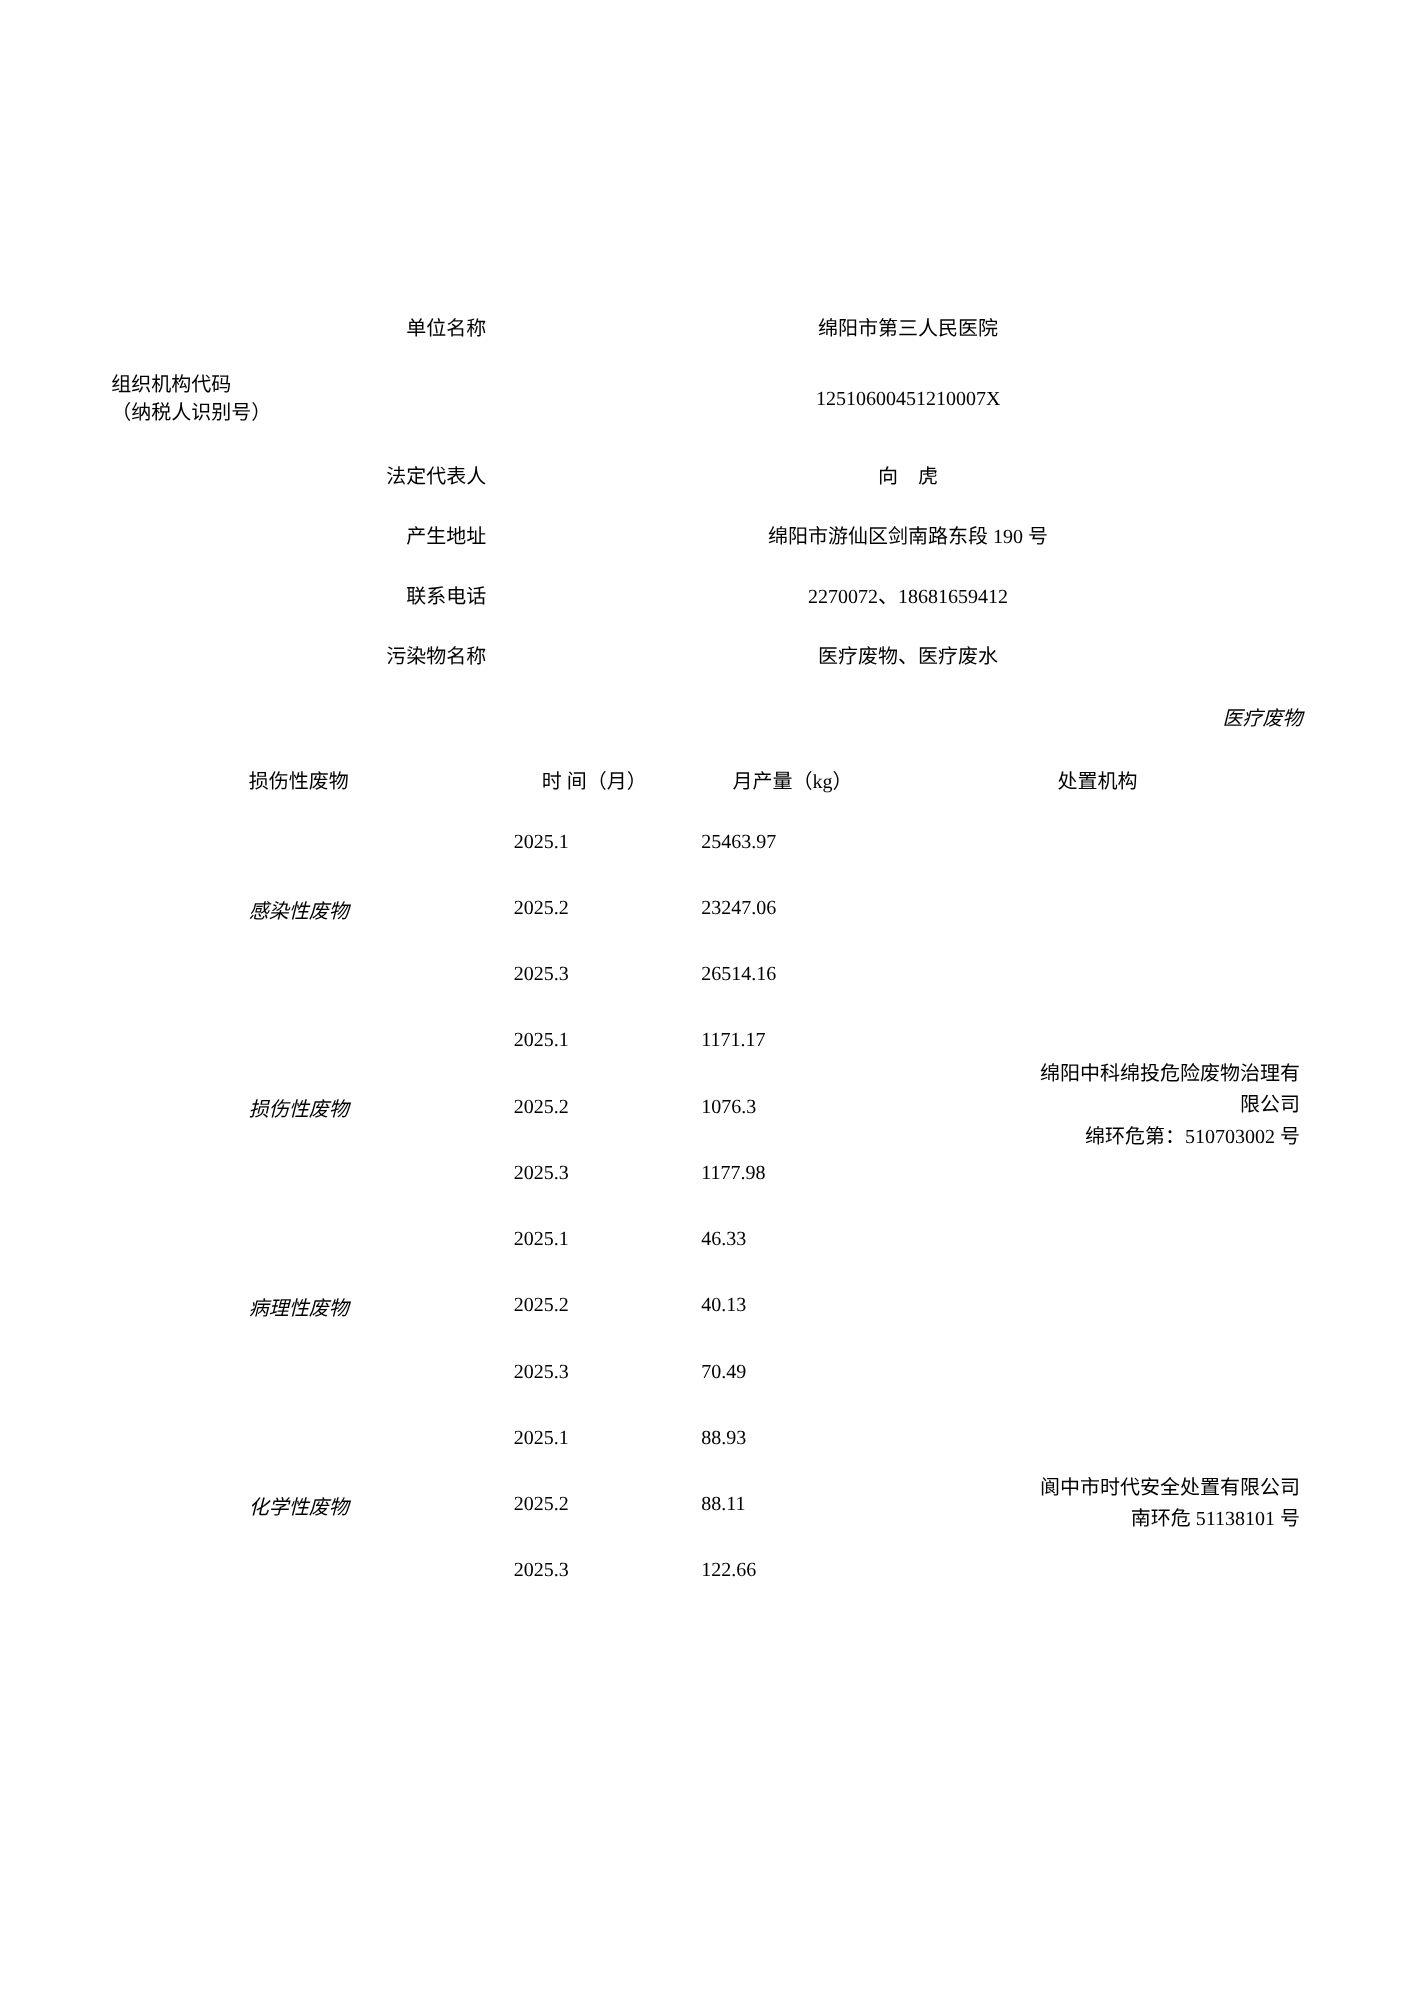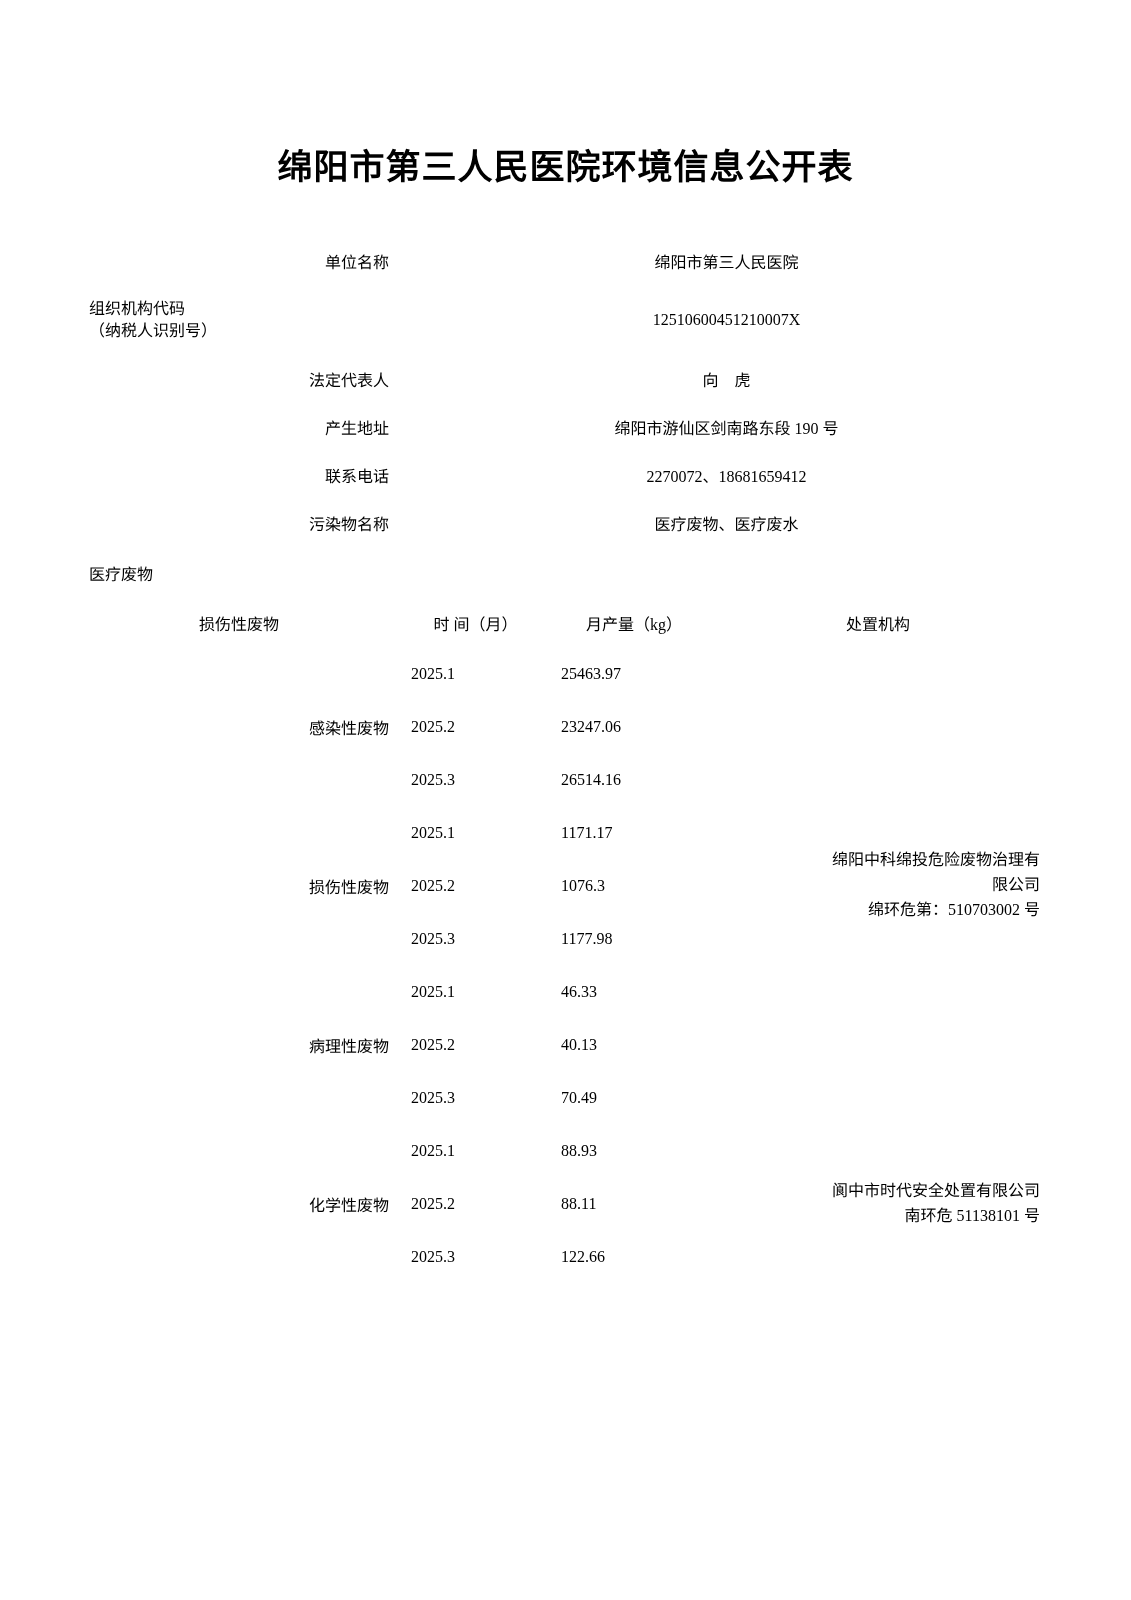--- a/index.html
+++ b/index.html
@@ -46,32 +46,34 @@
     text-align: left;
     height: 62px;
     padding: 4px 4px !important;
     line-height: 1.35;
   }
   .val {
     text-align: center;
     padding: 3px 0 3px 14px !important;
   }
   .section-head {
-    text-align: left;
+    text-align: right;
     height: 44px;
     padding: 4px !important;
+    font-style: italic;
   }
   .colhead {
     text-align: center;
     height: 40px;
     padding: 4px 3px !important;
   }
   .wastename {
-    text-align: right;
+    text-align: center;
     padding: 4px !important;
+    font-style: italic;
   }
   .month {
     text-align: center;
     height: 45px;
     padding: 4px 0 4px 18px !important;
     text-align: left;
   }
   .amount {
     text-align: left;
     height: 45px;
@@ -105,21 +107,20 @@
     width: 961px;
     border-collapse: collapse;
     table-layout: fixed;
   }
 </style>
 </head>
 <body>
 
 <div id="page">
 
-  <div id="doc-title">绵阳市第三人民医院环境信息公开表</div>
 
   <div id="table-clip">
     <div id="table-inner">
       <table>
         <colgroup>
           <col style="width:308px">
           <col style="width:165px">
           <col style="width:152px">
           <col style="width:336px">
         </colgroup>

